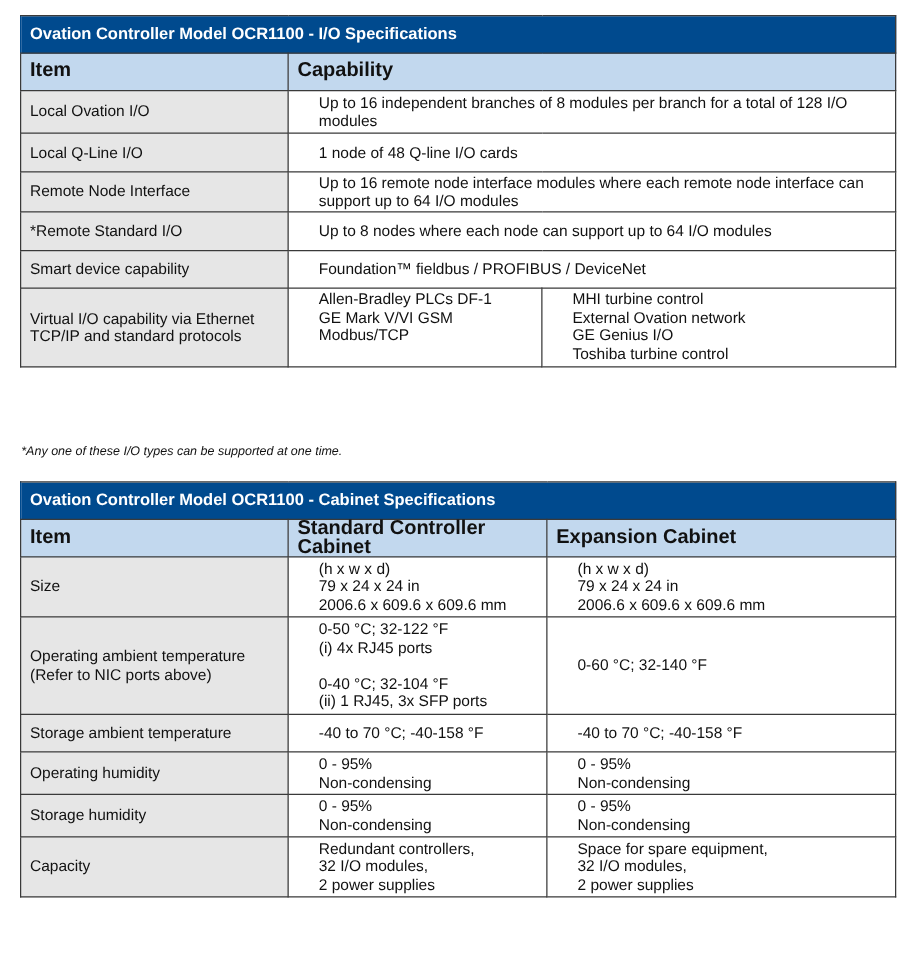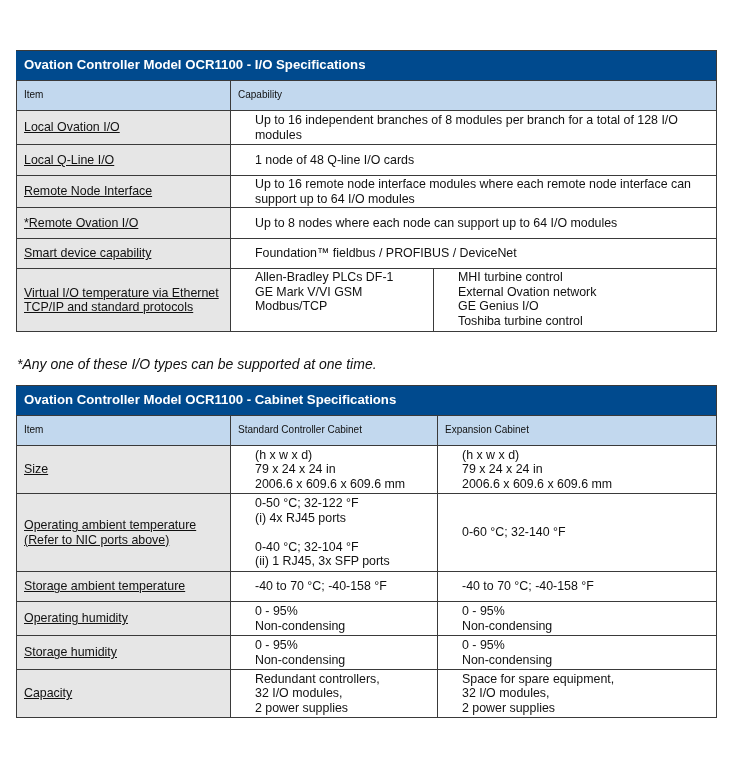--- a/index.html
+++ b/index.html
@@ -4,38 +4,38 @@
   <style>
     html, body { margin: 0; padding: 0; background: #ffffff; }
     body {
       width: 735px; height: 772px; position: relative; overflow: hidden;
       font-family: "Liberation Sans", sans-serif; font-size: 12.4px; color: #111;
     }
     table.spec {
       position: absolute; left: 16px; width: 700px;
       border-collapse: collapse; table-layout: fixed;
     }
-    #io-table { top: 12px; margin-top: 38px; }
+    #io-table { top: 12px; }
     #cab-table { top: 385px; }
     .spec td, .spec th {
       border: 1px solid #3a3a3a; padding: 0 7px; vertical-align: middle;
       text-align: left; line-height: 14.5px; font-weight: normal;
     }
     .spec .title-row td {
       background: #004a8e; color: #ffffff; font-weight: bold; font-size: 13.2px;
       height: 29px; border-left-color: #004a8e; border-right-color: #3a3a3a;
     }
     .spec .head-row th {
-      background: #c2d8ee; font-weight: normal; height: 29px; font-size: 10px;
+      background: #c2d8ee; font-weight: bold; height: 29px; font-size: 16px;
     }
-    .spec td.item { background: #e6e6e6; text-decoration: underline; }
+    .spec td.item { background: #e6e6e6; }
     .spec td.val { background: #ffffff; padding-left: 24px; }
     .ml { white-space: pre-line; }
     .footnote {
-      position: absolute; left: 17px; top: 356px; font-size: 14px; font-style: italic; color: #111;
+      position: absolute; left: 17px; top: 356px; font-size: 10px; font-style: italic; color: #111;
     }
   </style>
 </head>
 <body>
 
 <table class="spec" id="io-table">
   <colgroup>
       <col style="width:214px">
       <col style="width:203px">
       <col style="width:283px">
@@ -54,29 +54,29 @@
   </tr>
   <tr style="height:31px">
     <td class="item">Local Q-Line I/O</td>
     <td class="val" colspan="2">1 node of 48 Q-line I/O cards</td>
   </tr>
   <tr style="height:32px">
     <td class="item">Remote Node Interface</td>
     <td class="val" colspan="2">Up to 16 remote node interface modules where each remote node interface can support up to 64 I/O modules</td>
   </tr>
   <tr style="height:31px">
-    <td class="item">*Remote Ovation I/O</td>
+    <td class="item">*Remote Standard I/O</td>
     <td class="val" colspan="2">Up to 8 nodes where each node can support up to 64 I/O modules</td>
   </tr>
   <tr style="height:30px">
     <td class="item">Smart device capability</td>
     <td class="val" colspan="2">Foundation™ fieldbus / PROFIBUS / DeviceNet</td>
   </tr>
   <tr style="height:63px">
-    <td class="item ml">Virtual I/O temperature via Ethernet
+    <td class="item ml">Virtual I/O capability via Ethernet
 TCP/IP and standard protocols</td>
     <td class="val ml" style="vertical-align:top;padding-top:1px">Allen-Bradley PLCs DF-1
 GE Mark V/VI GSM
 Modbus/TCP</td>
     <td class="val ml" style="vertical-align:top;padding-top:1px">MHI turbine control
 External Ovation network
 GE Genius I/O
 Toshiba turbine control</td>
   </tr>
 </tbody>

